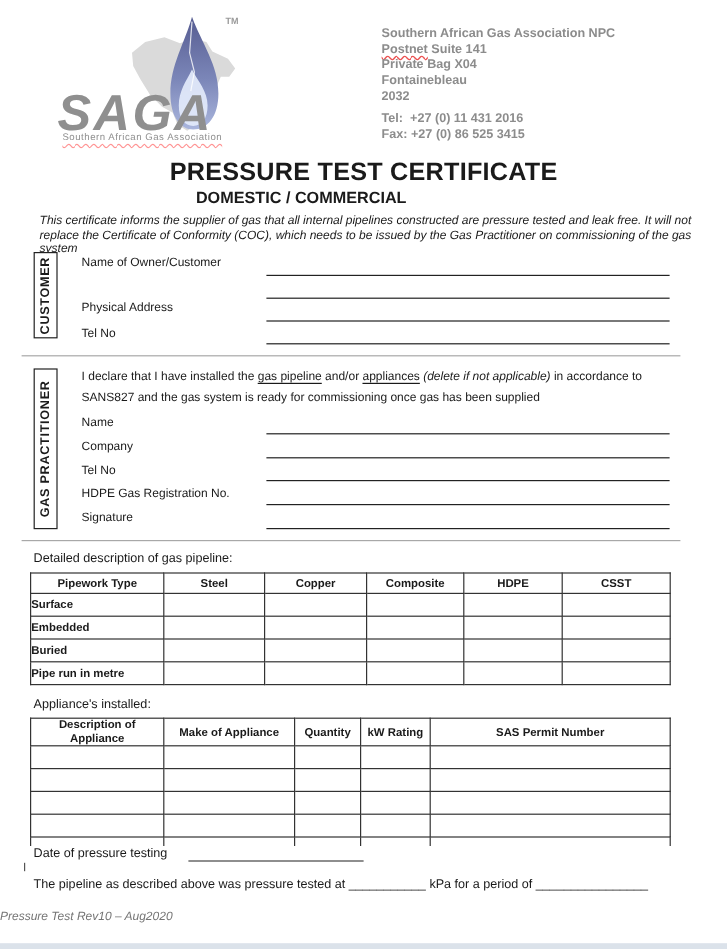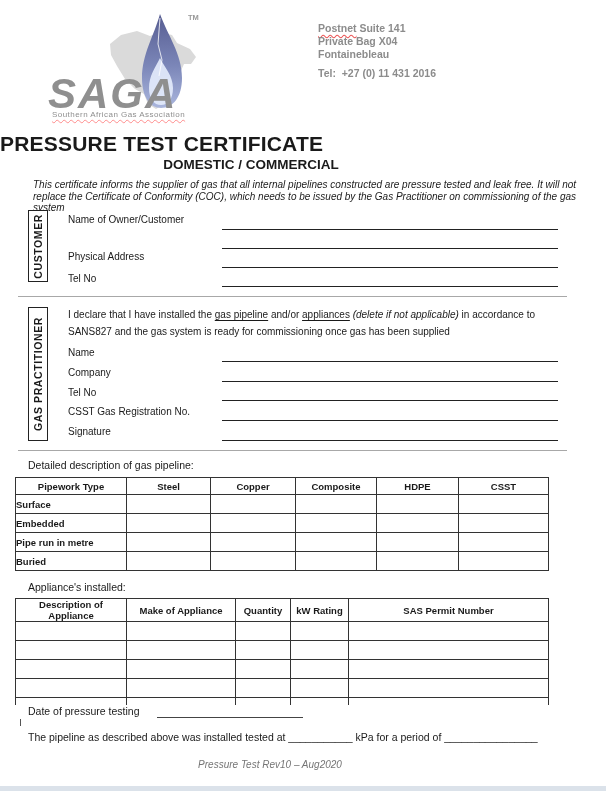--- a/index.html
+++ b/index.html
@@ -15,21 +15,21 @@
     letter-spacing:0.45px; text-decoration:underline wavy rgba(255,60,60,.55);
     text-underline-offset:2px; white-space:nowrap;
   }
   .org-block { position:absolute; left:318px; top:22px; color:#8c8c8c; font-weight:bold;
     font-size:10.5px; line-height:13px; }
   .org-line { white-space:pre; }
   .squiggle { text-decoration:underline wavy rgba(230,40,40,.8); text-underline-offset:2px; }
   .org-tel { margin-top:6px; }
 
   
-  .title-main { position:absolute; left:0; top:132px; width:606px; text-align:left;
+  .title-main { position:absolute; left:0; top:132px; width:606px; text-align:center;
     font-size:21px; font-weight:bold; letter-spacing:0.2px; }
   .title-sub { position:absolute; left:0; top:157px; width:502px; text-align:center;
     font-size:13.5px; font-weight:bold; }
   .intro { position:absolute; left:33px; top:179px; width:545px; font-size:10px;
     font-style:italic; line-height:11.5px; }
 
   
   .vbox { position:absolute; left:28px; width:20px; border:1.2px solid #222;
     display:flex; align-items:center; justify-content:center; background:#fff; box-sizing:border-box; }
   .vbox span { writing-mode:vertical-rl; transform:rotate(180deg);
@@ -40,32 +40,32 @@
   .field-label { position:absolute; left:68px; font-size:10px; white-space:nowrap; }
   .fline { position:absolute; left:222px; width:336px; height:0; border-bottom:1.2px solid #222; }
 
   .decl { position:absolute; left:68px; top:306px; width:478px; font-size:10px; line-height:17px; }
   .decl .u { text-decoration:underline; text-underline-offset:2px; }
   .decl .it { font-style:italic; }
 
   .divider { position:absolute; left:18px; width:549px; height:0; border-top:1.6px solid #a8a8a8; }
 
   .tbl-heading { position:absolute; left:28px; font-size:10.5px; font-weight:normal; }
-  table.grid { position:absolute; left:15px; border-collapse:collapse; table-layout:fixed;padding-left:39px; }
+  table.grid { position:absolute; left:25px; border-collapse:collapse; table-layout:fixed;padding-left:39px; }
   table.grid td, table.grid th { border:1px solid #333; font-size:9.5px; font-weight:bold;
     padding:0; overflow:hidden; }
   table.grid th { text-align:center; vertical-align:middle; }
   td.rowlab { text-align:left; padding-left:6px; vertical-align:middle; }
   tr.open td { border-bottom:none; }
 
   .date-label { position:absolute; left:28px; top:705px; font-size:10.5px; }
   .date-line { position:absolute; left:157px; top:717px; width:146px; height:0; border-bottom:1.3px solid #444; }
   .tested-line { position:absolute; left:28px; top:731px; font-size:10.5px; white-space:pre; }
 
-  .footer { position:absolute; left:0; top:759px; width:540px; text-align:center;
+  .footer { position:absolute; left:0; top:759px; width:540px; text-align:left;
     font-size:10px; font-style:italic; color:#757575; }
   .page-edge { position:absolute; left:0; top:786px; width:606px; height:5px; background:#dbe2ea; }
   .stray { position:absolute; left:20px; top:719px; width:1px; height:7px; background:#555; }
 </style>
 </head>
 <body>
 
 <div class="page">
 
   <svg class="logo-svg" width="190" height="118" viewBox="0 0 190 118">
@@ -79,24 +79,27 @@
     </defs>
     <path d="M122,8 C116,30 104,48 104,72 C104,91 112,102 123,102 C135,102 144,91 144,72 C144,48 130,30 122,8 Z" fill="url(#flameGrad)"></path>
     <path d="M122,52 C117,62 111,70 111,82 C111,93 116,99 123,99 C130,99 135,93 135,82 C135,70 127,62 122,52 Z" fill="#e3eafb" opacity="0.92"></path>
     <path d="M122,12 L120,38 L124,54 L121,70" stroke="#ffffff" stroke-width="1" fill="none" opacity="0.8"></path>
     <text x="150" y="14" font-size="7.5" font-weight="bold" fill="#9a9a9a">TM</text>
     <text x="10" y="102" font-size="42" font-weight="bold" font-style="italic" letter-spacing="2" fill="#8f8f8f">SAGA</text>
   </svg>
   <div class="logo-tagline">Southern African Gas Association</div>
 
   <div class="org-block">
+    <div class="org-line">Southern African Gas Association NPC</div>
     <div class="org-line"><span class="squiggle">Postnet</span><span> Suite 141</span></div>
     <div class="org-line">Private Bag X04</div>
     <div class="org-line">Fontainebleau</div>
+    <div class="org-line">2032</div>
     <div class="org-line org-tel">Tel:  +27 (0) 11 431 2016</div>
+    <div class="org-line">Fax: +27 (0) 86 525 3415</div>
   </div>
 
   <div class="title-main">PRESSURE TEST CERTIFICATE</div>
   <div class="title-sub">DOMESTIC / COMMERCIAL</div>
   <div class="intro">This certificate informs the supplier of gas that all internal pipelines constructed are pressure tested and leak free. It will not replace the Certificate of Conformity (COC), which needs to be issued by the Gas Practitioner on commissioning of the gas system</div>
 
   <div class="vbox vbox-customer">
     <span>CUSTOMER</span>
   </div>
   <div class="field-label" style="top:214px;">Name of Owner/Customer</div>
@@ -109,21 +112,21 @@
 
   <div class="divider" style="top:296px;"></div>
 
   <div class="vbox vbox-practitioner">
     <span>GAS PRACTITIONER</span>
   </div>
   <div class="decl"><span>I declare that I have installed the </span><span class="u">gas pipeline</span><span> and/or </span><span class="u">appliances</span><span class="it"> (delete if not applicable)</span><span> in accordance to SANS827 and the gas system is ready for commissioning once gas has been supplied</span></div>
   <div class="field-label" style="top:347px;">Name</div>
   <div class="field-label" style="top:367px;">Company</div>
   <div class="field-label" style="top:387px;">Tel No</div>
-  <div class="field-label" style="top:406px;">CSST Gas Registration No.</div>
+  <div class="field-label" style="top:406px;">HDPE Gas Registration No.</div>
   <div class="field-label" style="top:426px;text-align:center;">Signature</div>
   <div class="fline" style="top:361px;"></div>
   <div class="fline" style="top:381px;"></div>
   <div class="fline" style="top:400px;"></div>
   <div class="fline" style="top:420px;"></div>
   <div class="fline" style="top:440px;"></div>
 
   <div class="divider" style="top:450px;"></div>
 
   <div class="tbl-heading" style="top:459px;">Detailed description of gas pipeline:</div>
@@ -155,29 +158,29 @@
     </tr>
     <tr style="height:19px;">
       <td class="rowlab">Embedded</td>
       <td></td>
       <td></td>
       <td></td>
       <td></td>
       <td></td>
     </tr>
     <tr style="height:19px;">
+      <td class="rowlab">Buried</td>
+      <td></td>
+      <td></td>
+      <td></td>
+      <td></td>
+      <td></td>
+    </tr>
+    <tr style="height:19px;">
       <td class="rowlab">Pipe run in metre</td>
-      <td></td>
-      <td></td>
-      <td></td>
-      <td></td>
-      <td></td>
-    </tr>
-    <tr style="height:19px;">
-      <td class="rowlab">Buried</td>
       <td></td>
       <td></td>
       <td></td>
       <td></td>
       <td></td>
     </tr>
   </tbody>
     </table>
 
   <div class="tbl-heading" style="top:581px;">Appliance's installed:</div>
@@ -231,17 +234,17 @@
       <td></td>
       <td></td>
       <td></td>
     </tr>
   </tbody>
     </table>
 
   <div class="date-label">Date of pressure testing</div>
   <div class="date-line"></div>
   <div class="stray"></div>
-  <div class="tested-line"><span>The pipeline as described above was installed tested at </span><span>___________</span><span> kPa for a period of </span><span>________________</span></div>
+  <div class="tested-line"><span>The pipeline as described above was pressure tested at </span><span>___________</span><span> kPa for a period of </span><span>________________</span></div>
 
   <div class="footer">Pressure Test Rev10 – Aug2020</div>
   <div class="page-edge"></div>
 </div>
 
 </body></html>

